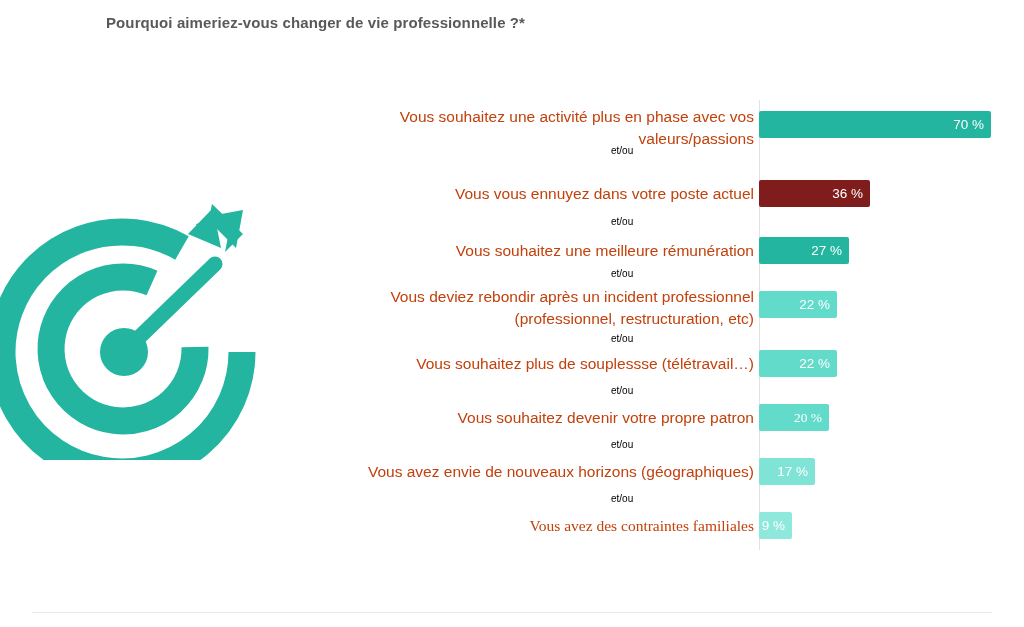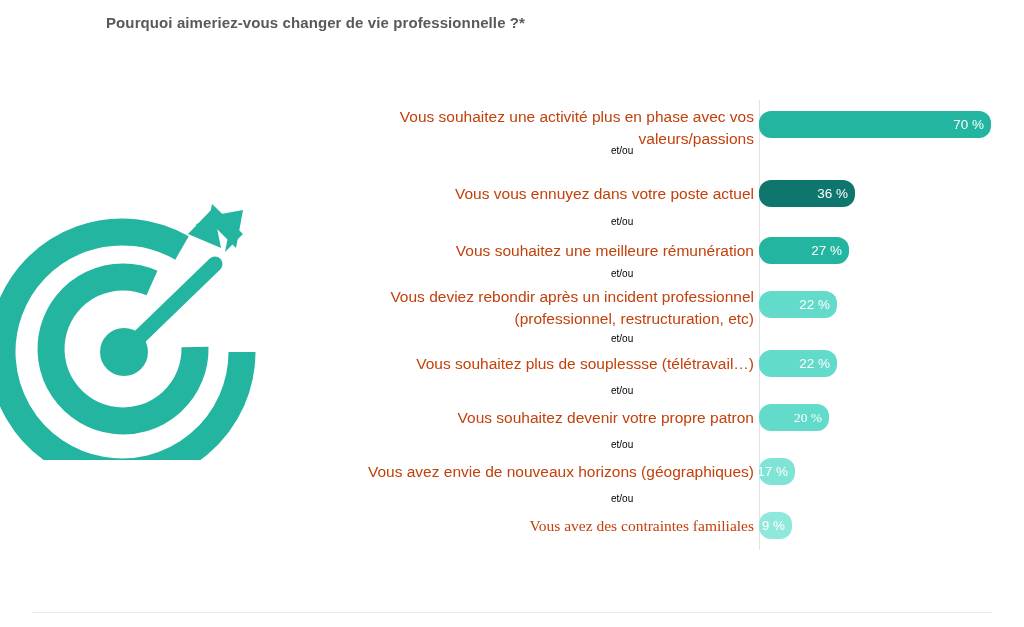--- a/index.html
+++ b/index.html
@@ -72,21 +72,21 @@
     line-height: 22px;
   }
   .bar-wrap {
     position: absolute;
     left: 489px;
     top: 0;
     height: 27px;
   }
   .bar {
     height: 27px;
-    border-radius: 12px;
+    border-radius: 2px;
     position: relative;
     display: flex;
     align-items: center;
     justify-content: flex-end;
   }
   .bar-value {
     font-size: 13.5px;
     color: #ffffff;
     padding-right: 7px;
     white-space: nowrap;
@@ -148,21 +148,21 @@
       </div>
     </div>
 
     <div class="etou" style="left:341px;top:45px;">et/ou</div>
 
     <div class="row" style="top:68px;position:absolute;width:740px;height:30px;">
       <div class="row-label" style="top:14px;">
         <span>Vous vous ennuyez dans votre poste actuel</span>
       </div>
       <div class="bar-wrap" style="top:12px;width:119px;">
-        <div class="bar" style="width:96px;background:#0f766e;text-align:right;">
+        <div class="bar" style="width:111px;background:#7f1d1d;text-align:right;">
           <span class="bar-value">36 %</span>
         </div>
       </div>
     </div>
 
     <div class="etou" style="left:341px;top:116px;">et/ou</div>
 
     <div class="row" style="top:137px;position:absolute;width:740px;height:30px;">
       <div class="row-label" style="top:2px;">
         <span>Vous souhaitez une meilleure rémunération</span>
@@ -214,21 +214,21 @@
       </div>
     </div>
 
     <div class="etou" style="left:341px;top:339px;">et/ou</div>
 
     <div class="row" style="top:358px;position:absolute;width:740px;height:30px;">
       <div class="row-label" style="top:2px;">
         <span>Vous avez envie de nouveaux horizons (géographiques)</span>
       </div>
       <div class="bar-wrap" style="top:0px;width:60px;">
-        <div class="bar" style="width:36px;background:#7fe3d6;">
+        <div class="bar" style="width:56px;background:#7fe3d6;">
           <span class="bar-value">17 %</span>
         </div>
       </div>
     </div>
 
     <div class="etou" style="left:341px;top:393px;">et/ou</div>
 
     <div class="row" style="top:412px;position:absolute;width:740px;height:30px;">
       <div class="row-label" style="top:2px;font-family:Liberation Serif, serif;">
         <span>Vous avez des contraintes familiales</span>

